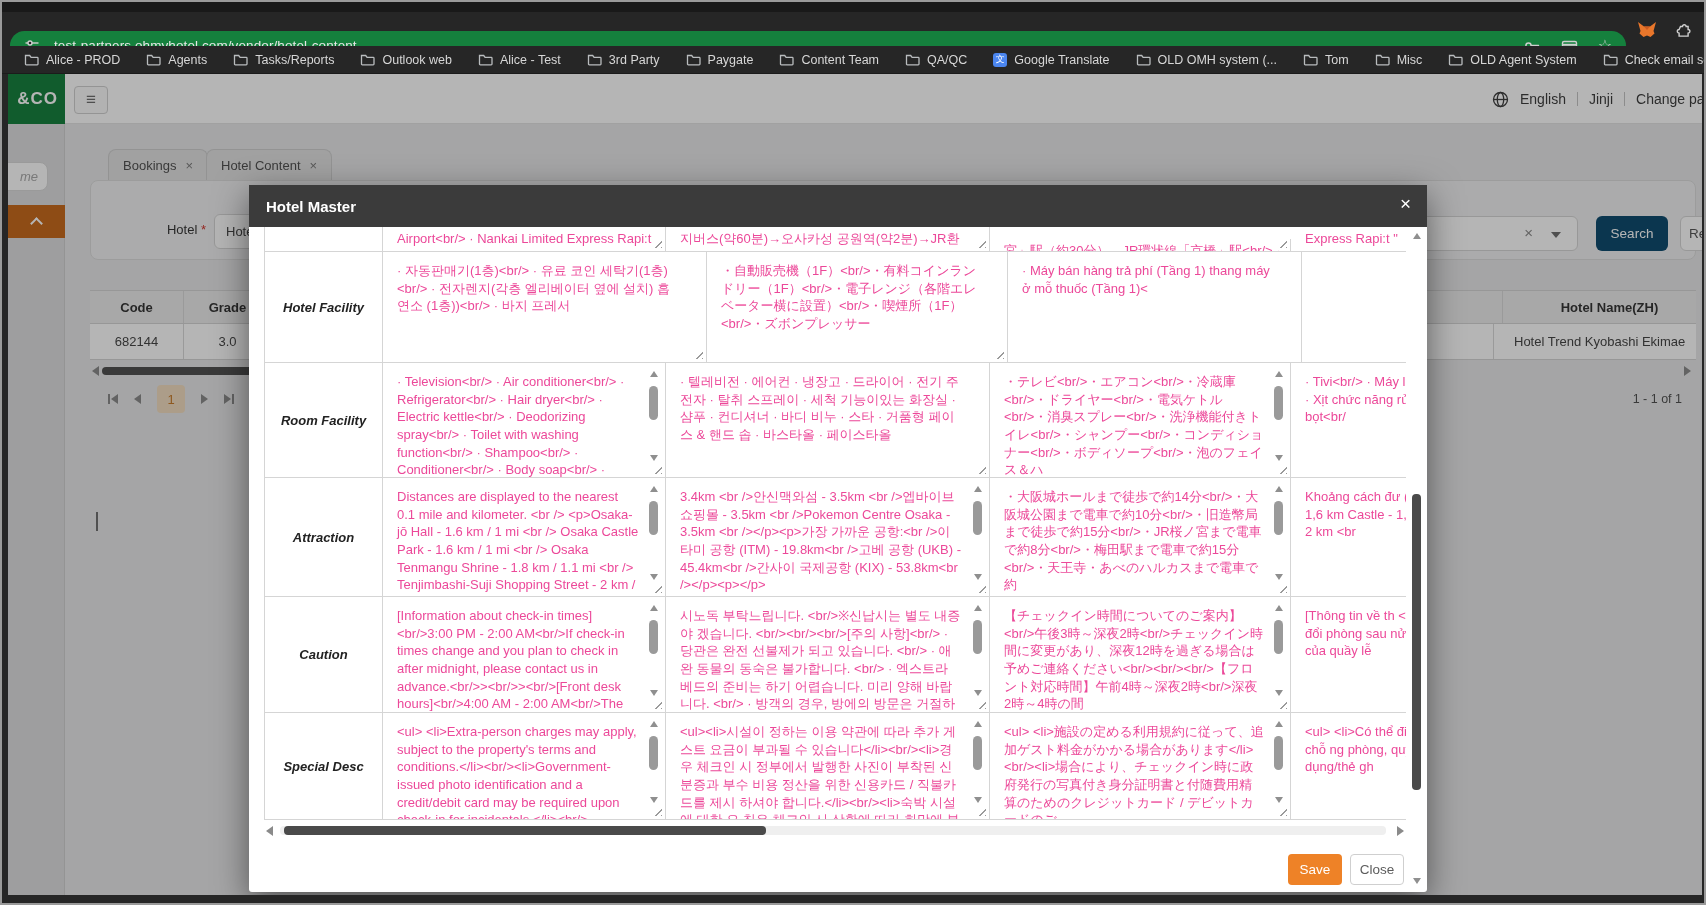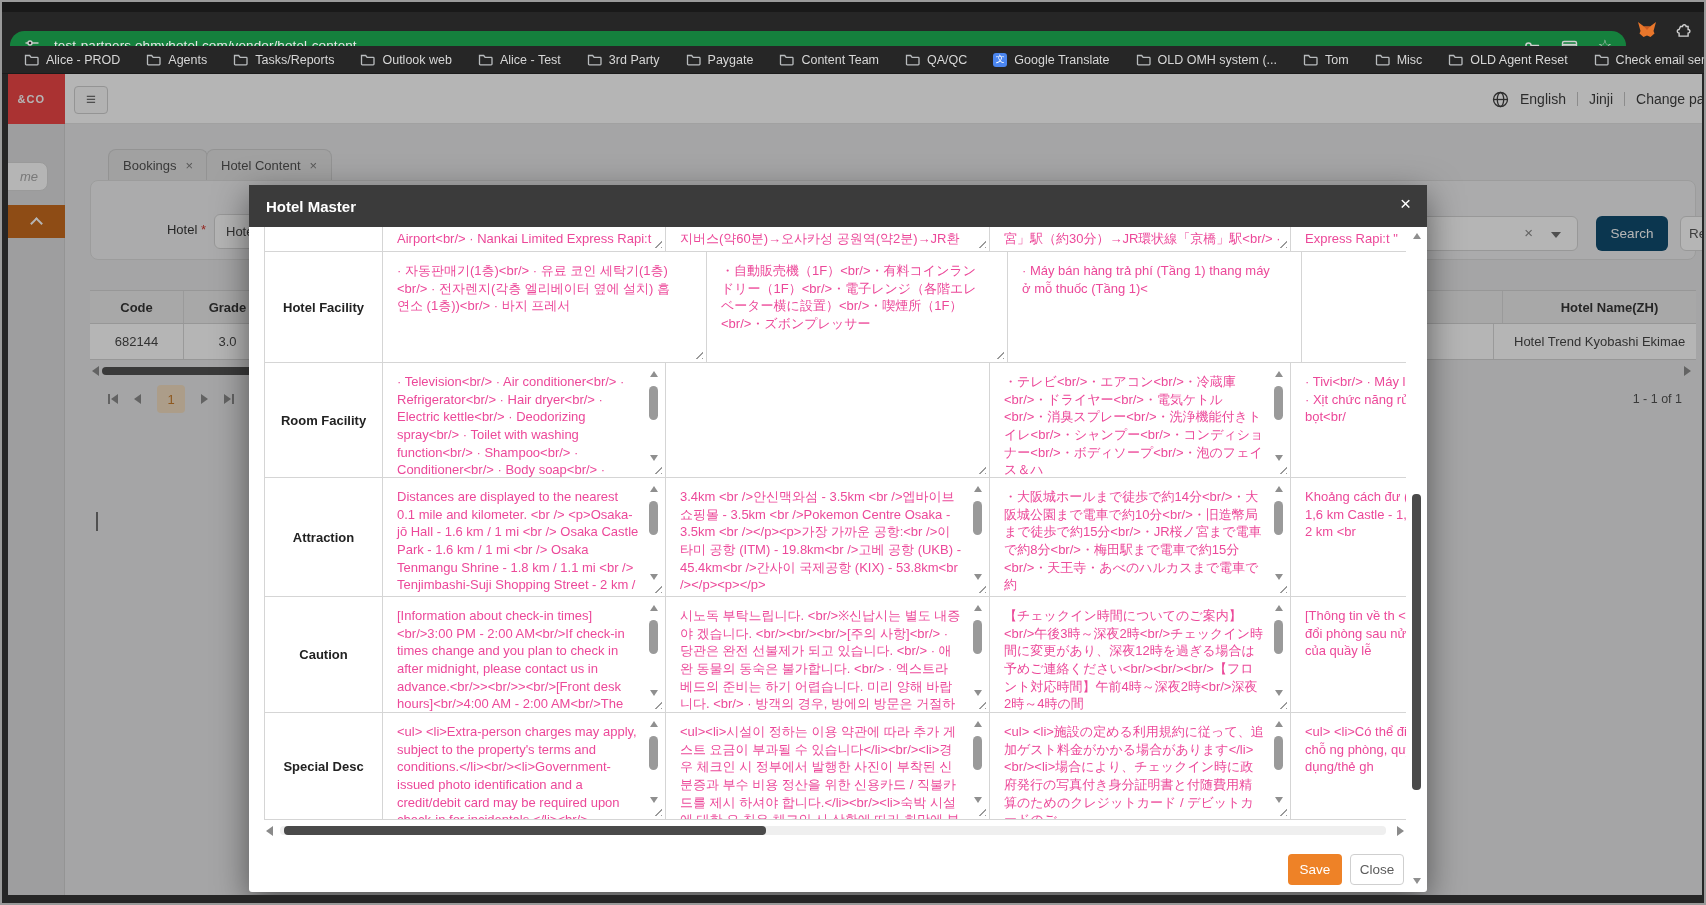--- a/index.html
+++ b/index.html
@@ -14,21 +14,21 @@
   .urltext{font-size:13.5px;letter-spacing:.1px;}
   .pillicons{position:absolute;right:14px;top:0;height:29px;display:flex;align-items:center;gap:20px;}
   .extericons{position:absolute;right:12px;top:3px;height:29px;display:flex;align-items:center;gap:20px;}
   .bmbar{left:0;top:44px;width:100%;height:28px;background:#262626;border-bottom:1px solid #1b1b1b;display:flex;align-items:center;padding-left:22px;gap:26px;overflow:hidden;}
   .bm{display:flex;align-items:center;gap:7px;color:#d7d7d7;font-size:12.5px;white-space:nowrap;}
   .star{color:#cfcfcf;font-size:16px;line-height:1;}
   
   .page{left:6px;top:72px;width:1694px;height:821px;background:#e8e9ea;overflow:hidden;}
   .overlay{left:0;top:0;width:100%;height:100%;background:rgba(10,10,10,.30);z-index:40;}
   .appheader{left:0;top:0;width:100%;height:50px;background:#ffffff;border-bottom:1px solid #e2e2e2;}
-  .logo{left:0;top:0;width:57px;height:50px;background:#ef4444;color:#fff;font-weight:bold;font-size:11px;letter-spacing:1px;display:flex;align-items:center;justify-content:flex-end;padding-right:20px;}
+  .logo{left:0;top:0;width:57px;height:50px;background:#15803d;color:#fff;font-weight:bold;font-size:17px;letter-spacing:1px;display:flex;align-items:center;justify-content:flex-end;padding-right:7px;}
   .hamb{left:66px;top:12px;width:34px;height:28px;border:1px solid #d0d0d0;border-radius:4px;background:#fbfbfb;color:#6d6d6d;font-size:17px;display:flex;align-items:center;justify-content:center;}
   .hdr-right{left:1484px;top:0;height:50px;display:flex;align-items:center;gap:11px;color:#3c3c3c;font-size:14px;white-space:nowrap;}
   .vdiv{width:1px;height:14px;background:#c4c4c4;}
   .side{left:0;top:50px;width:57px;height:771px;background:#dedfe0;border-right:1px solid #d0d0d0;}
   .side-input{left:-22px;top:88px;width:62px;height:29px;background:#fff;border:1px solid #d8d8d8;border-radius:8px;color:#a9a9a9;font-style:italic;font-size:13px;display:flex;align-items:center;justify-content:flex-end;padding-right:9px;}
   .side-orange{left:0;top:131px;width:57px;height:33px;background:#c8691a;display:flex;align-items:center;justify-content:center;}
   .chev-up{width:9px;height:9px;border-left:2px solid #fff;border-top:2px solid #fff;transform:rotate(45deg);margin-top:4px;}
   .chev-down{width:10px;height:10px;border-right:2px solid #6f6f6f;border-bottom:2px solid #6f6f6f;transform:rotate(45deg);}
   .tab{top:75px;height:31px;background:#e3e3e3;border:1px solid #cfcfcf;border-bottom:none;border-radius:8px 8px 0 0;display:flex;align-items:center;gap:9px;padding:0 14px;font-size:13px;color:#4f4f4f;}
   .tabx{color:#7a7a7a;font-size:13px;}
@@ -56,21 +56,21 @@
   .pgbar .bar{width:2px;height:10px;background:#8a8a8a;}
   .pgcur{width:28px;height:28px;background:#f2ddc0;border-radius:4px;color:#c87a28;font-size:13px;display:flex;align-items:center;justify-content:center;}
   .pgcount{left:1560px;top:318px;width:114px;text-align:right;font-size:12.5px;color:#4f4f4f;}
   
   .modal{left:241px;top:111px;width:1178px;height:707px;background:#fff;border-radius:3px;box-shadow:0 10px 34px rgba(0,0,0,.5);z-index:50;}
   .m-head{left:0;top:0;width:100%;height:42px;background:#3b3b3b;display:flex;align-items:center;}
   .m-title{margin-left:17px;color:#fff;font-weight:bold;font-size:15px;}
   .m-x{position:absolute;right:16px;top:9px;color:#fff;font-size:19px;line-height:1;}
   .m-view{left:15px;top:42px;width:1142px;height:593px;overflow:hidden;border-left:1px solid #d5d5d5;}
   .m-row{display:flex;border-bottom:1px solid #d5d5d5;width:1320px;}
-  .m-label{display:flex;align-items:center;justify-content:center;font-weight:bold;font-size:13px;color:#222;border-right:1px solid #d5d5d5;text-align:center;}
+  .m-label{display:flex;align-items:center;justify-content:center;font-weight:bold;font-size:13px;color:#222;border-right:1px solid #d5d5d5;text-align:center;font-style:italic;}
   .m-cell{position:relative;border-right:1px solid #d5d5d5;padding:10px 26px 8px 14px;font-size:13px;line-height:1.36;color:#ec4899;overflow:hidden;}
   .m-row.partial .m-cell{padding:3px 26px 3px 14px;white-space:nowrap;}
   .rz{position:absolute;right:3px;bottom:3px;width:10px;height:10px;background:repeating-linear-gradient(-45deg,#9b9b9b 0 1px,transparent 1px 4px);clip-path:polygon(100% 0,100% 100%,0 100%);}
   .sbv{position:absolute;right:5px;top:8px;bottom:16px;width:13px;display:flex;flex-direction:column;align-items:center;}
   .sbv .thumb{width:9px;height:34px;background:#9a9a9a;border-radius:5px;margin-top:9px;}
   .m-hscroll{left:15px;top:639px;width:1142px;height:13px;}
   .m-hscroll .track{position:absolute;left:16px;top:2px;width:1106px;height:9px;background:#efefef;border-radius:4px;}
   .m-hscroll .thumb{position:absolute;left:20px;top:2px;width:482px;height:9px;background:#4a4a4a;border-radius:4px;}
   .m-vscroll{left:1161px;top:46px;width:13px;height:655px;display:flex;flex-direction:column;align-items:center;}
   .m-vscroll .thumb{position:absolute;top:263px;width:9px;height:296px;background:#4a4a4a;border-radius:4px;}
@@ -258,21 +258,21 @@
     <span class="bm-label">Misc</span>
   </div>
 
   <div class="bm">
     <span class="bm-folder">
       <svg width="15" height="13" viewBox="0 0 15 13">
             <path d="M1.5 2.5h4.2l1.4 1.9h6.1c.5 0 .8.3.8.8v5.8c0 .5-.3.8-.8.8H2.3c-.5 0-.8-.3-.8-.8z" fill="none" stroke="#b9bcbe" stroke-width="1.3"></path>
           </svg>
     </span>
 
-    <span class="bm-label">OLD Agent Reset</span>
+    <span class="bm-label">OLD Agent System</span>
   </div>
 
   <div class="bm">
     <span class="bm-folder">
       <svg width="15" height="13" viewBox="0 0 15 13">
             <path d="M1.5 2.5h4.2l1.4 1.9h6.1c.5 0 .8.3.8.8v5.8c0 .5-.3.8-.8.8H2.3c-.5 0-.8-.3-.8-.8z" fill="none" stroke="#b9bcbe" stroke-width="1.3"></path>
           </svg>
     </span>
 
     <span class="bm-label">Check email sending</span>
@@ -374,21 +374,21 @@
     
     <span class="rz"></span>
   </div>
 
   <div class="m-cell" style="width: 324px;">
     <span class="m-txt">지버스(약60분)→오사카성 공원역(약2분)→JR환</span>
     
     <span class="rz"></span>
   </div>
 
-  <div class="m-cell" style="width: 301px;">
+  <div class="m-cell" style="width: 301px; margin-top: 12px;">
     <span class="m-txt">宮」駅（約30分）→JR環状線「京橋」駅&lt;br/&gt; ·</span>
     
     <span class="rz"></span>
   </div>
 
   <div class="m-cell" style="width: 294px;">
     <span class="m-txt">Express Rapi:t "</span>
     
     
   </div>
@@ -424,20 +424,21 @@
     <span class="m-txt">· Television&lt;br/&gt; · Air conditioner&lt;br/&gt; · Refrigerator&lt;br/&gt; · Hair dryer&lt;br/&gt; · Electric kettle&lt;br/&gt; · Deodorizing spray&lt;br/&gt; · Toilet with washing function&lt;br/&gt; · Shampoo&lt;br/&gt; · Conditioner&lt;br/&gt; · Body soap&lt;br/&gt; · Foaming face and hand</span>
     <span class="sbv">
       <span class="tri tri-u"></span>
       <span class="thumb"></span>
       <span style="position:absolute;bottom:0;" class="tri tri-d"></span>
     </span>
     <span class="rz"></span>
   </div>
 
   <div class="m-cell" style="width: 324px;">
+    <span class="m-txt">· 텔레비전 · 에어컨 · 냉장고 · 드라이어 · 전기 주전자 · 탈취 스프레이 · 세척 기능이있는 화장실 · 샴푸 · 컨디셔너 · 바디 비누 · 스타 · 거품형 페이스 &amp; 핸드 솝 · 바스타올 · 페이스타올</span>
     
     <span class="rz"></span>
   </div>
 
   <div class="m-cell" style="width: 301px;">
     <span class="m-txt">・テレビ&lt;br/&gt;・エアコン&lt;br/&gt;・冷蔵庫&lt;br/&gt;・ドライヤー&lt;br/&gt;・電気ケトル&lt;br/&gt;・消臭スプレー&lt;br/&gt;・洗浄機能付きトイレ&lt;br/&gt;・シャンプー&lt;br/&gt;・コンディショナー&lt;br/&gt;・ボディソープ&lt;br/&gt;・泡のフェイス＆ハ</span>
     <span class="sbv">
       <span class="tri tri-u"></span>
       <span class="thumb"></span>
       <span style="position:absolute;bottom:0;" class="tri tri-d"></span>

